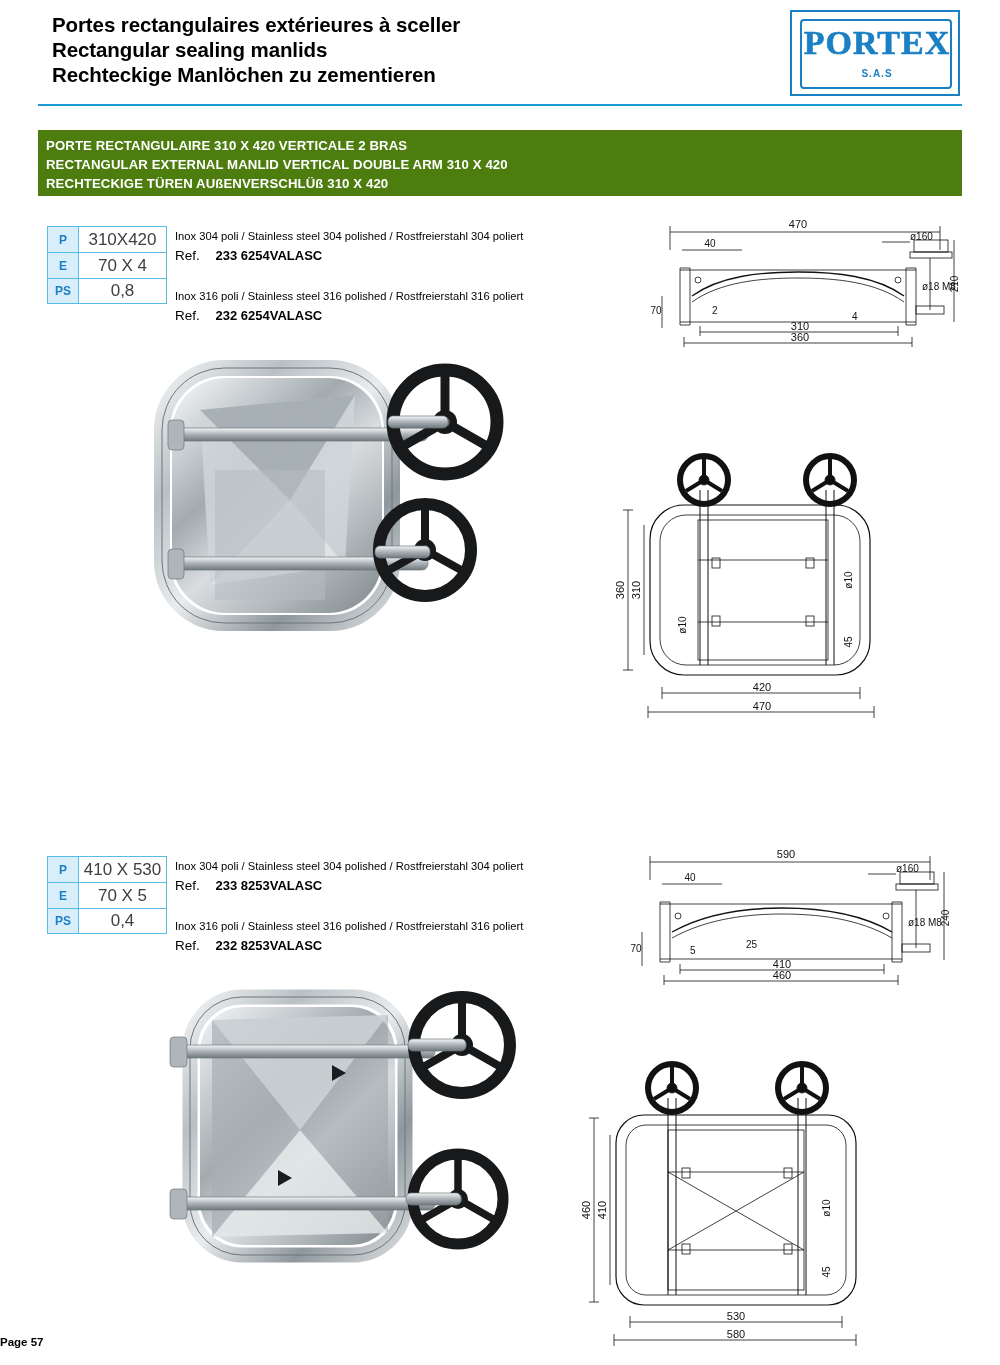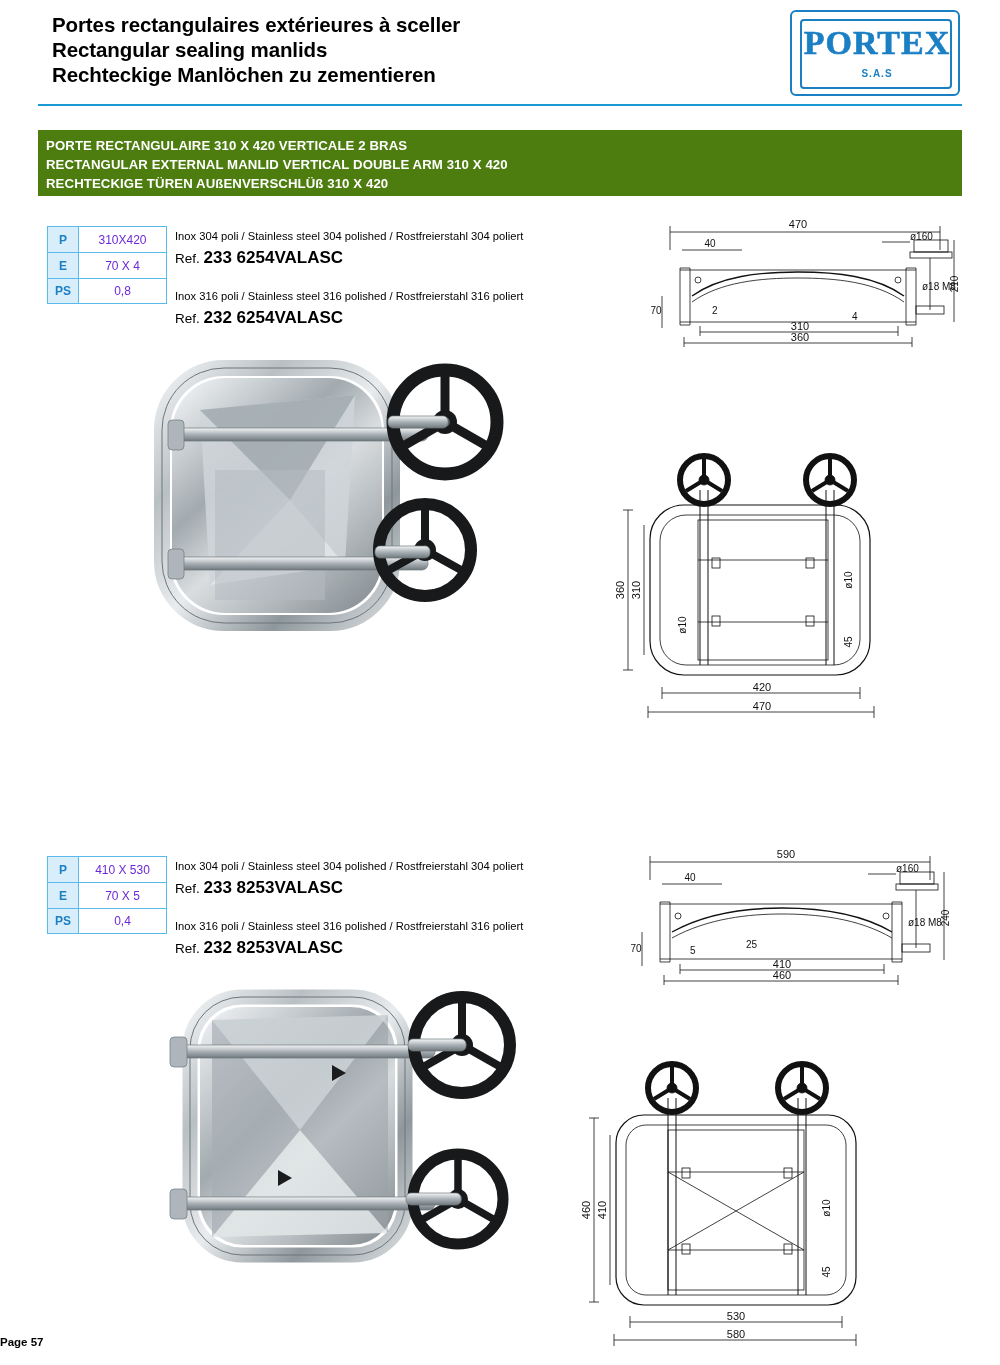--- a/index.html
+++ b/index.html
@@ -34,21 +34,21 @@
     position: absolute;
     left: 38px; top: 104px;
     width: 924px; height: 2px;
     background: #1b9ad6;
   }
   .logo-box {
     position: absolute;
     left: 790px; top: 10px;
     width: 170px; height: 86px;
     border: 2px solid #1b7fc4;
-    border-radius: 6px;
+    border-radius: 0;
     background: #fff;
   }
   .logo-inner {
     position: absolute;
     left: 8px; top: 7px;
     width: 152px; height: 70px;
     border: 2px solid #1b7fc4;
     border-radius: 4px;
   }
   .logo-word {
@@ -108,36 +108,36 @@
     background: #d9eefb;
     color: #1b7fc4;
     font-weight: bold;
     font-size: 12px;
     display: flex; align-items: center; justify-content: center;
     border-right: 1px solid #5bbbe8;
   }
   .spec-val {
     flex: 1;
     display: flex; align-items: center; justify-content: center;
-    font-size: 12px;
-    color: #6d28d9;
+    font-size: 17px;
+    color: #404040;
   }
 
   .matline {
     position: absolute;
     font-size: 11.2px;
     color: #000;
     white-space: nowrap;
   }
   .refline {
     position: absolute;
     font-size: 13.5px;
     white-space: nowrap;
   }
-  .refline b { font-size: 17px; }
+  .refline b { font-size: 13px; margin-left: 12px; }
 
   
   .photo { position: absolute; }
 
   
   .drawing { position: absolute; }
 
   
   .footer {
     position: absolute;

